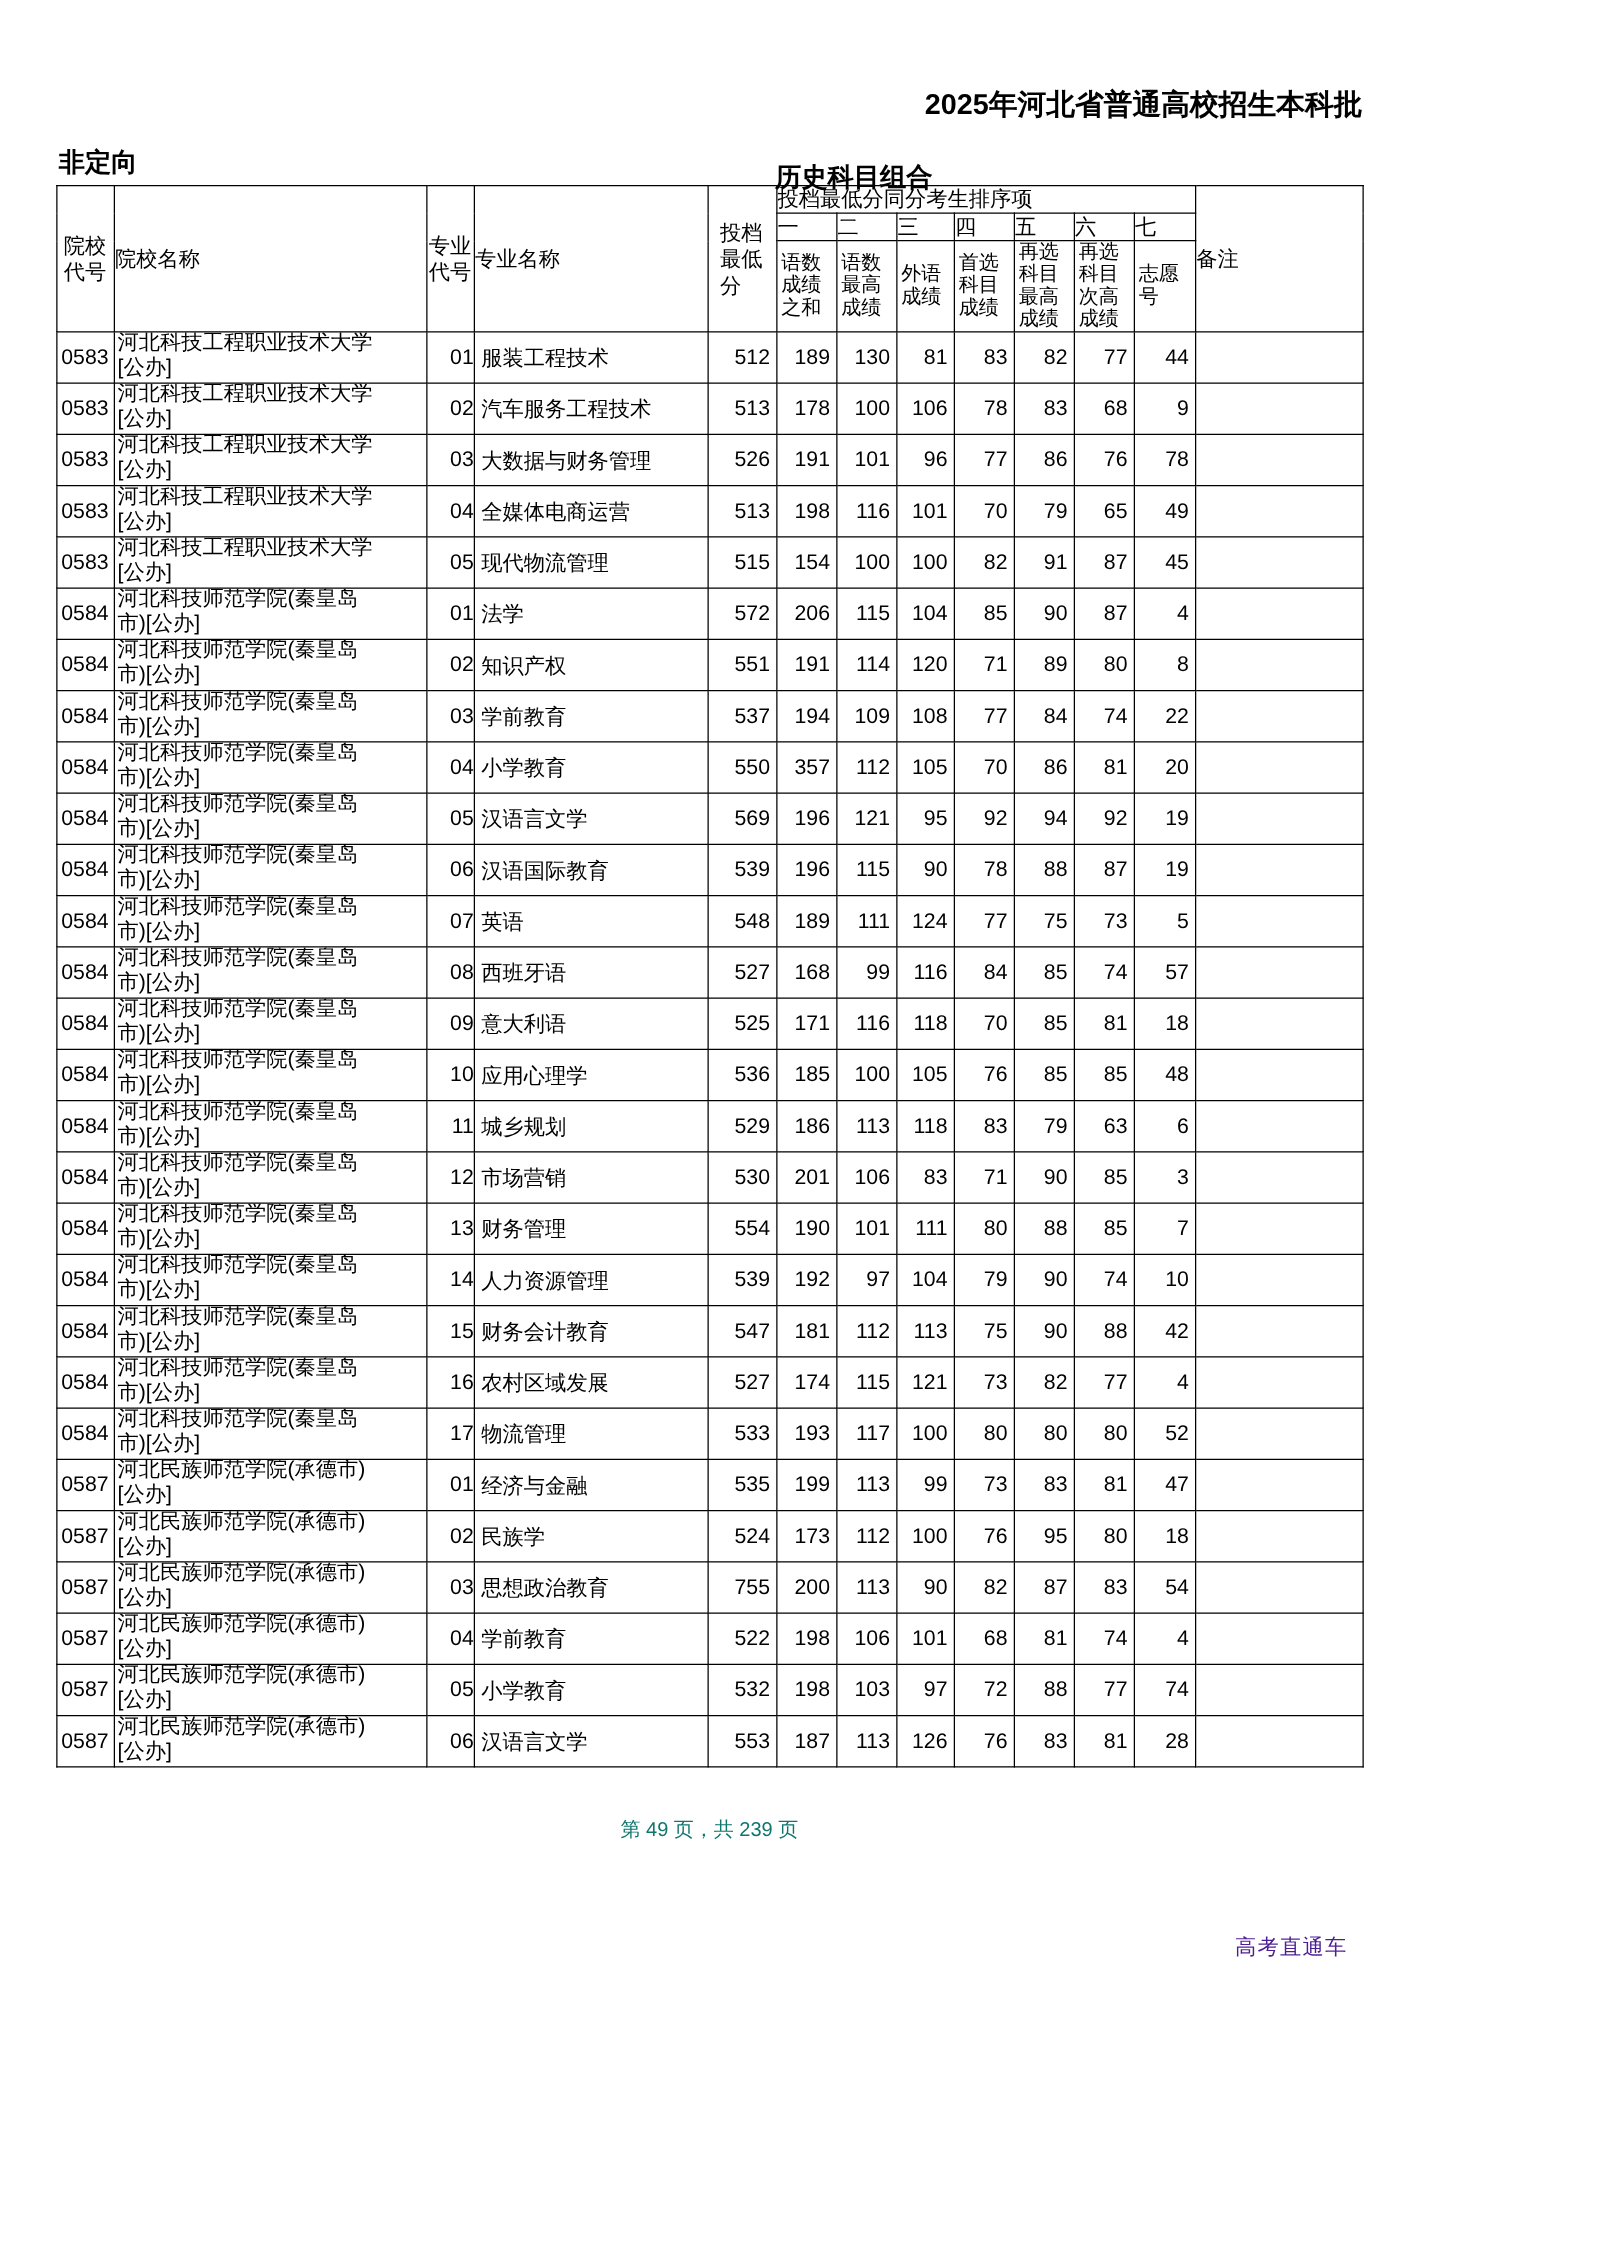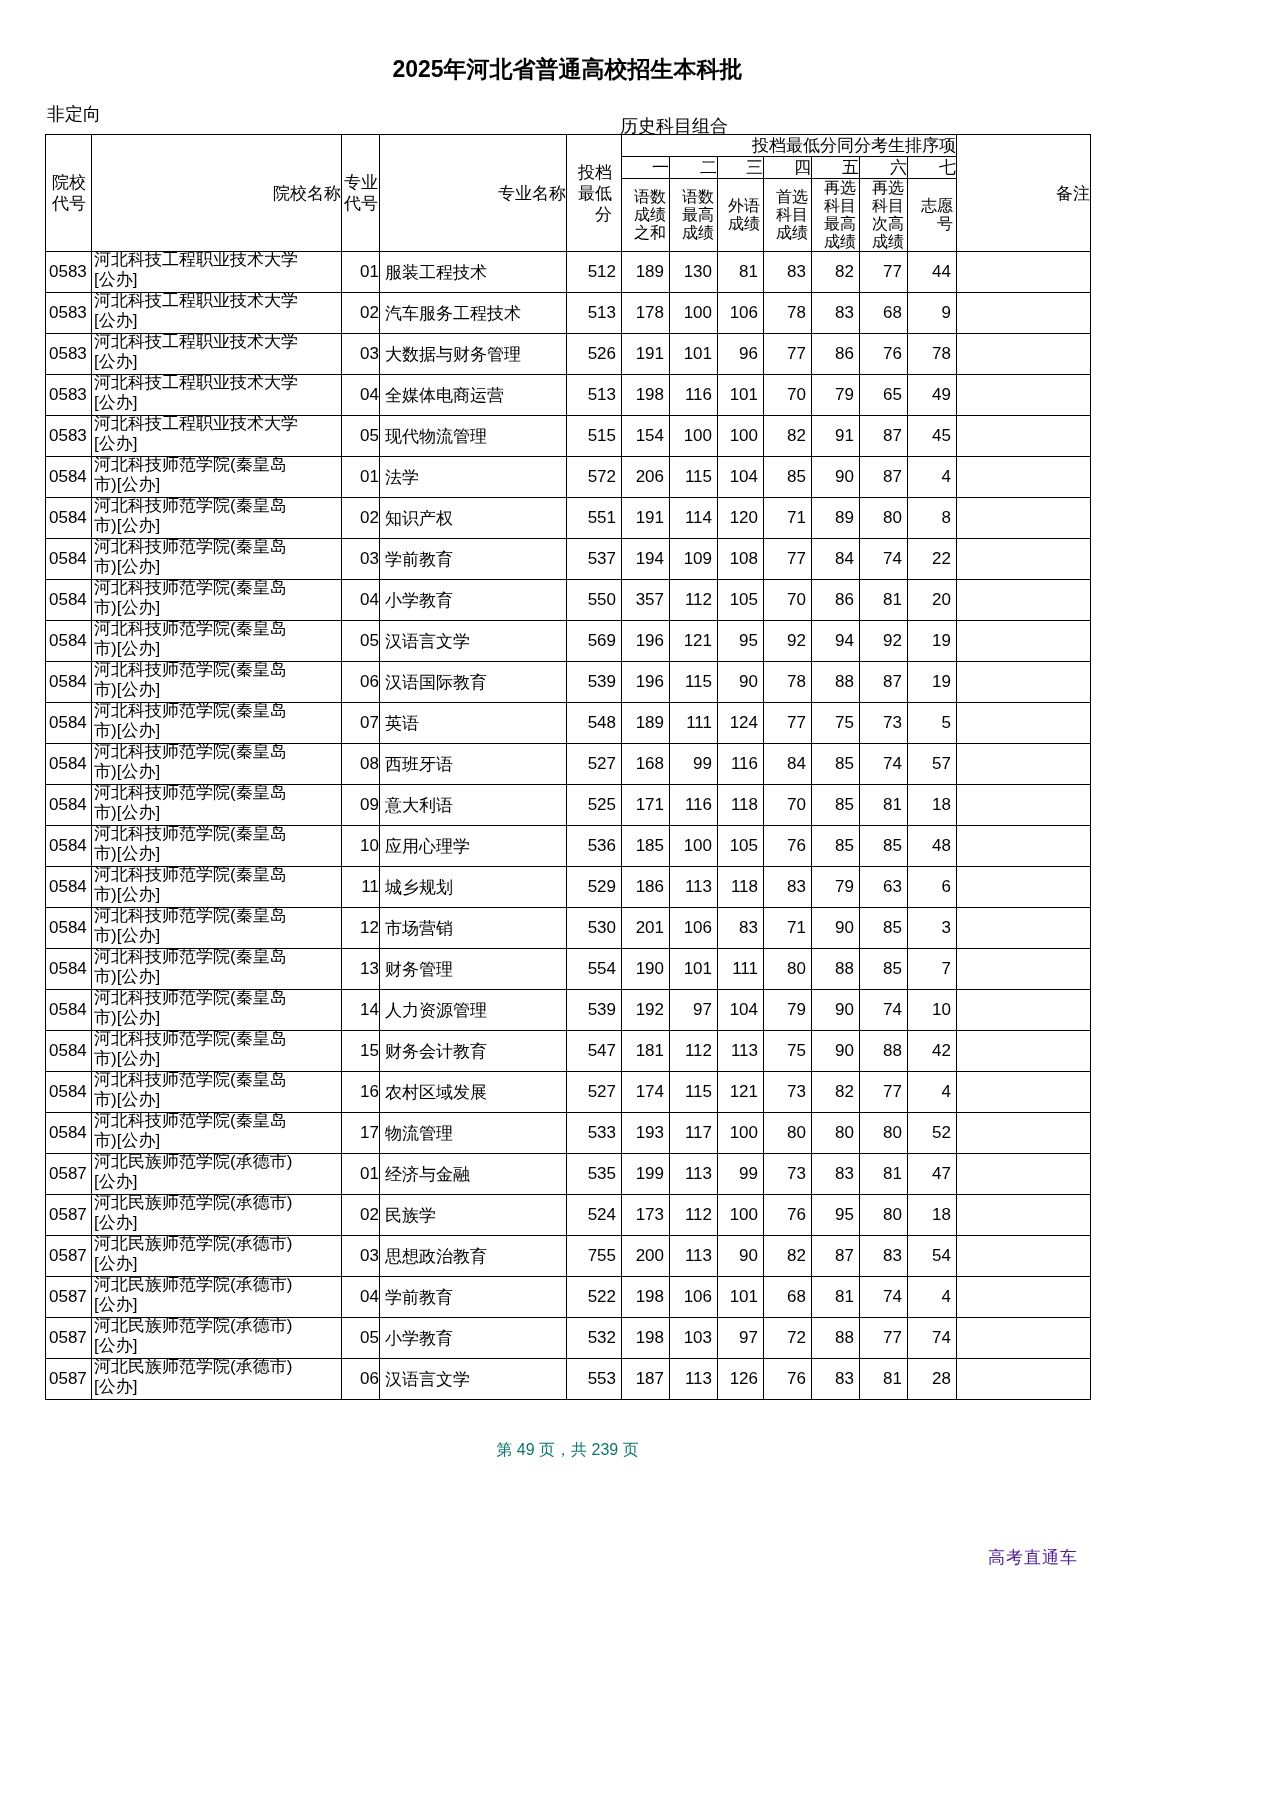--- a/index.html
+++ b/index.html
@@ -7,49 +7,49 @@
   body {
     width: 1280px;
     height: 1810px;
     position: relative;
     font-family: "Liberation Sans", "DejaVu Sans", sans-serif;
     color: #000;
   }
   .doc-title {
     width: 1045px;
     margin-left: 45px;
-    padding-top: 50px;
-    text-align: center;
+    padding-top: 64px;
+    text-align: right;
     font-size: 23px;
     font-weight: 700;
     line-height: 38px;
   }
   .section-labels {
     position: relative;
     height: 38px;
     margin-top: 8px;
-    font-size: 18px;
-    font-weight: 400;
+    font-size: 21px;
+    font-weight: 700;
   }
   .label-nondirected { position: absolute; left: 47px; top: 6px; }
   .label-subject     { position: absolute; left: 620px; top: 18px; }
 
   table.main {
     border-collapse: collapse;
     table-layout: fixed;
     margin-left: 45px;
     width: 1045px;
   }
   .main th, .main td {
     border: 1px solid #000;
     font-weight: 400;
     overflow: hidden;
   }
   .main thead th {
-    text-align: right;
+    text-align: left;
     vertical-align: middle;
     font-size: 17px;
     line-height: 20px;
     word-break: break-all;
   }
   .th-pad     { padding: 0 5px; }
   .th-min     { padding: 0 9px; }
   .th-mcode   { padding: 0 1px; font-size: 16px; }
   tr.hdr-top th  { height: 22px; line-height: 21px; }
   tr.hdr-nums th { height: 22px; line-height: 21px; font-size: 17px; }

